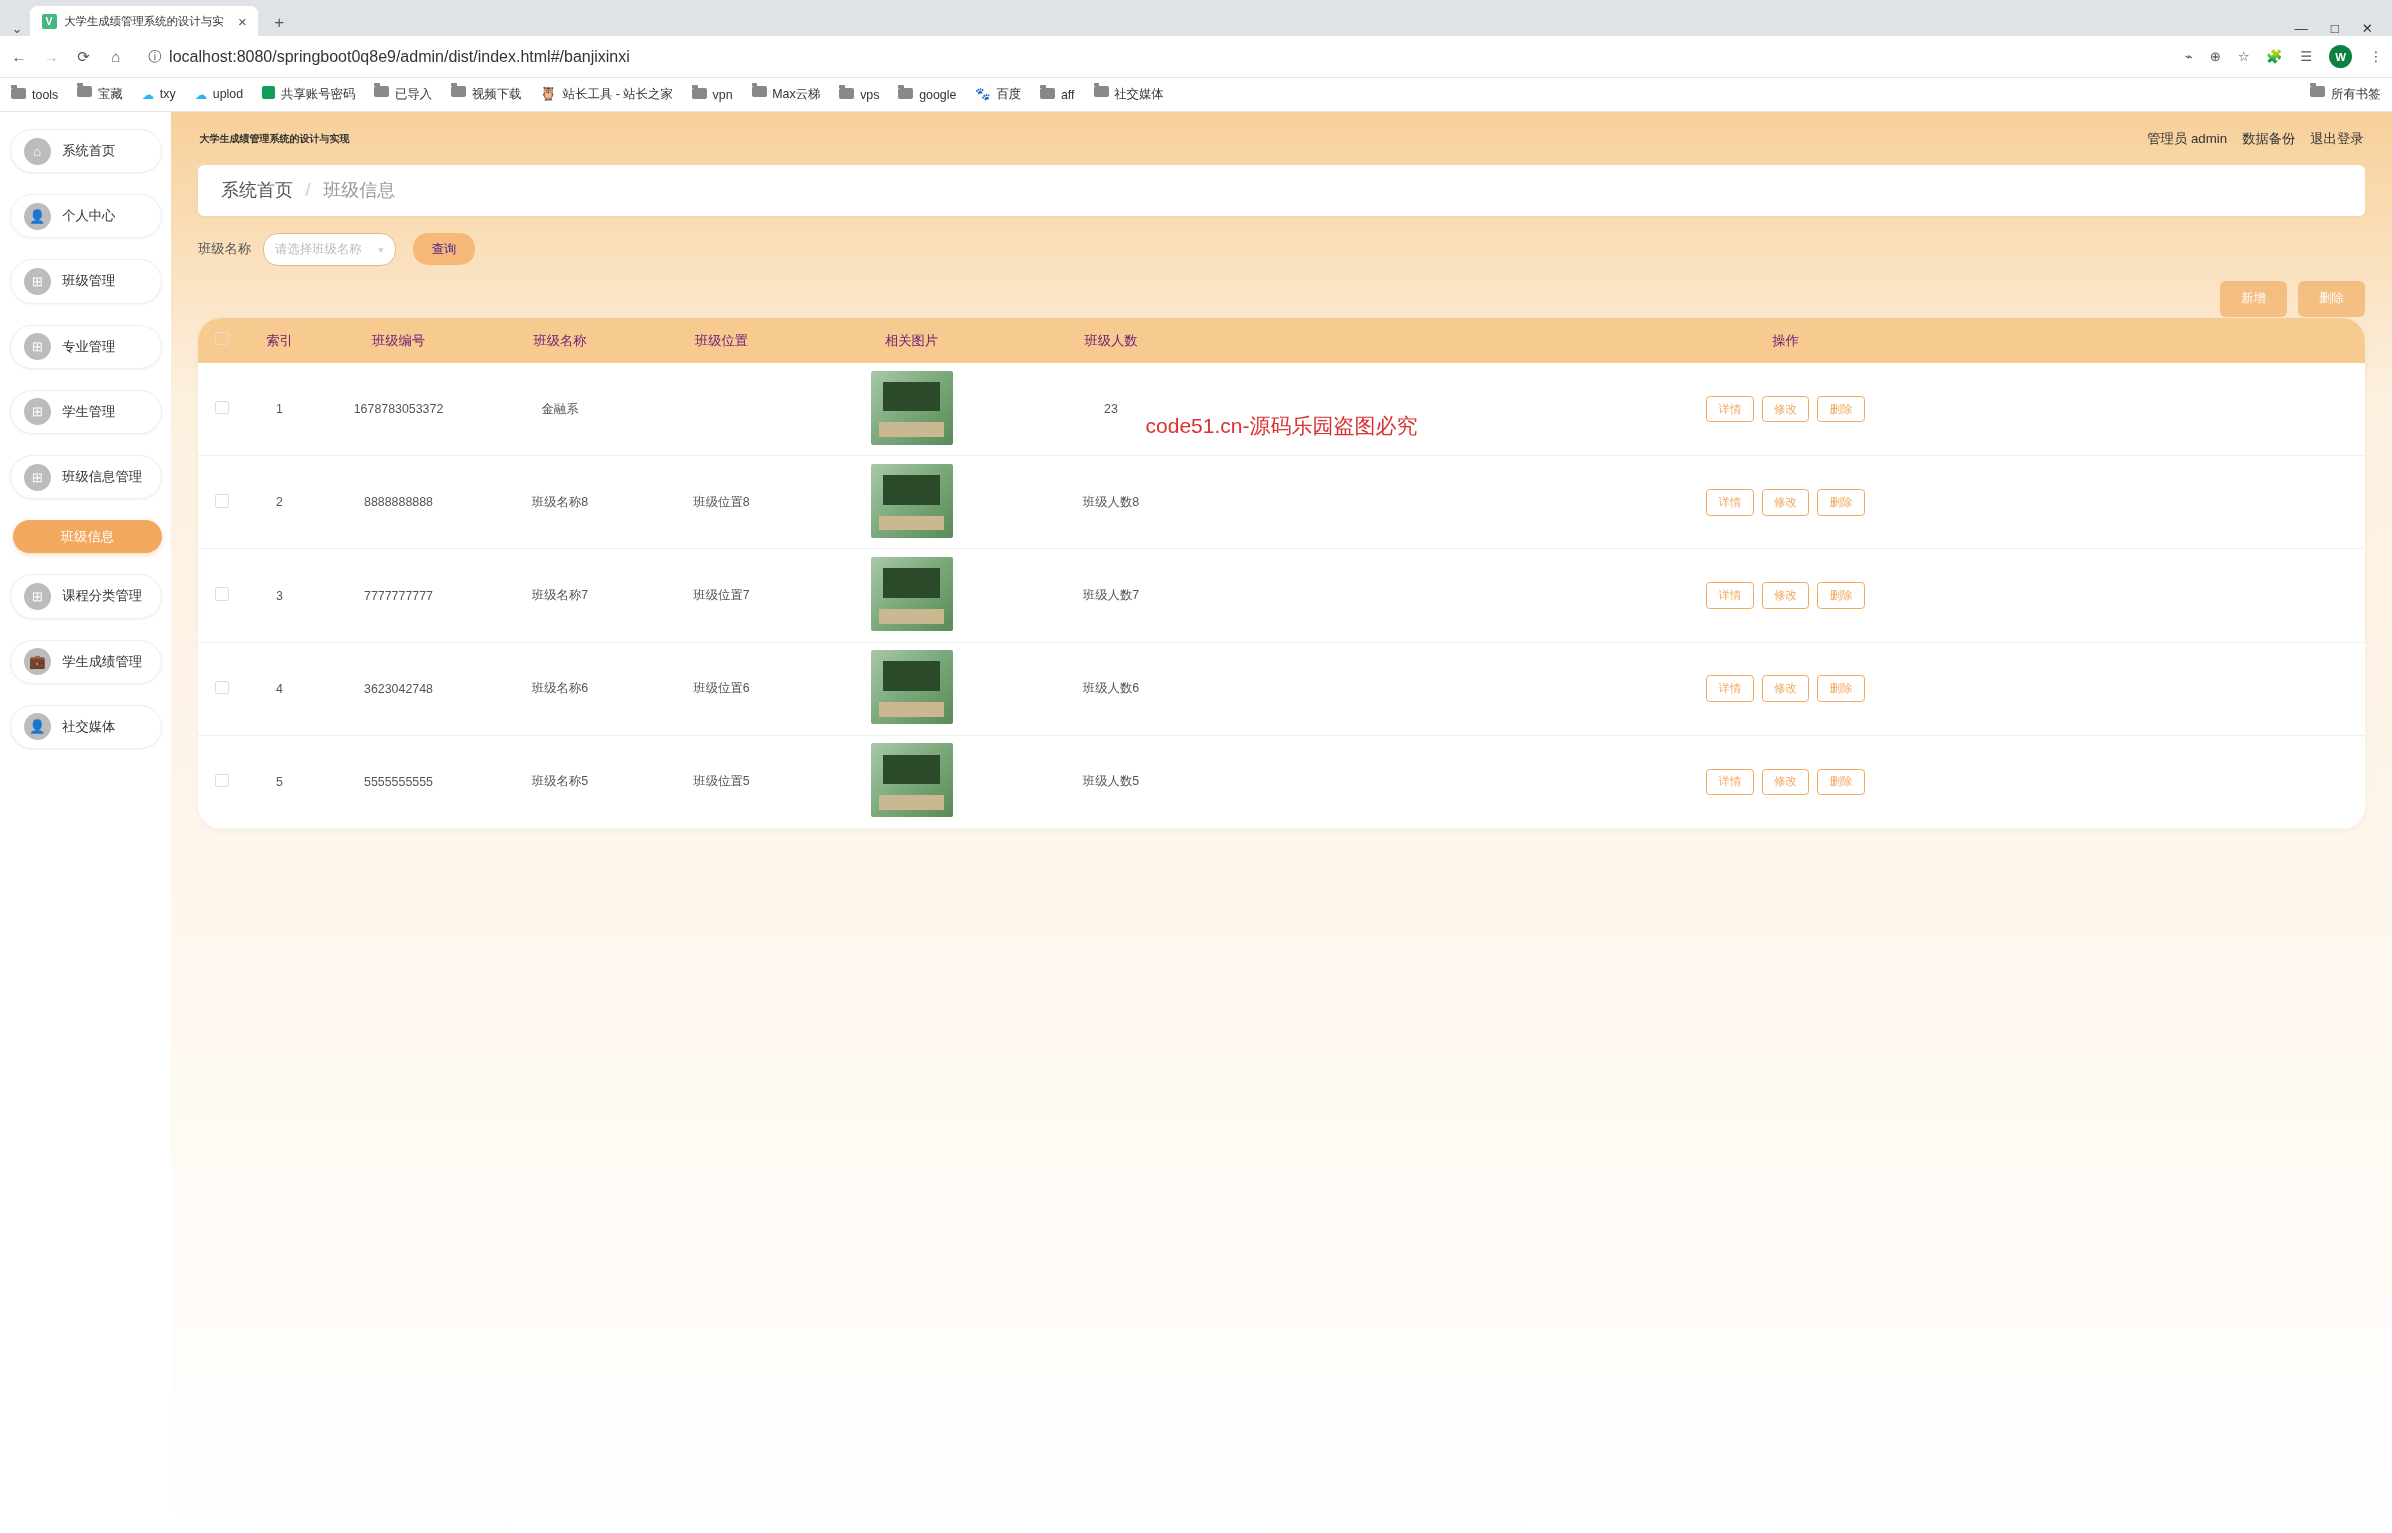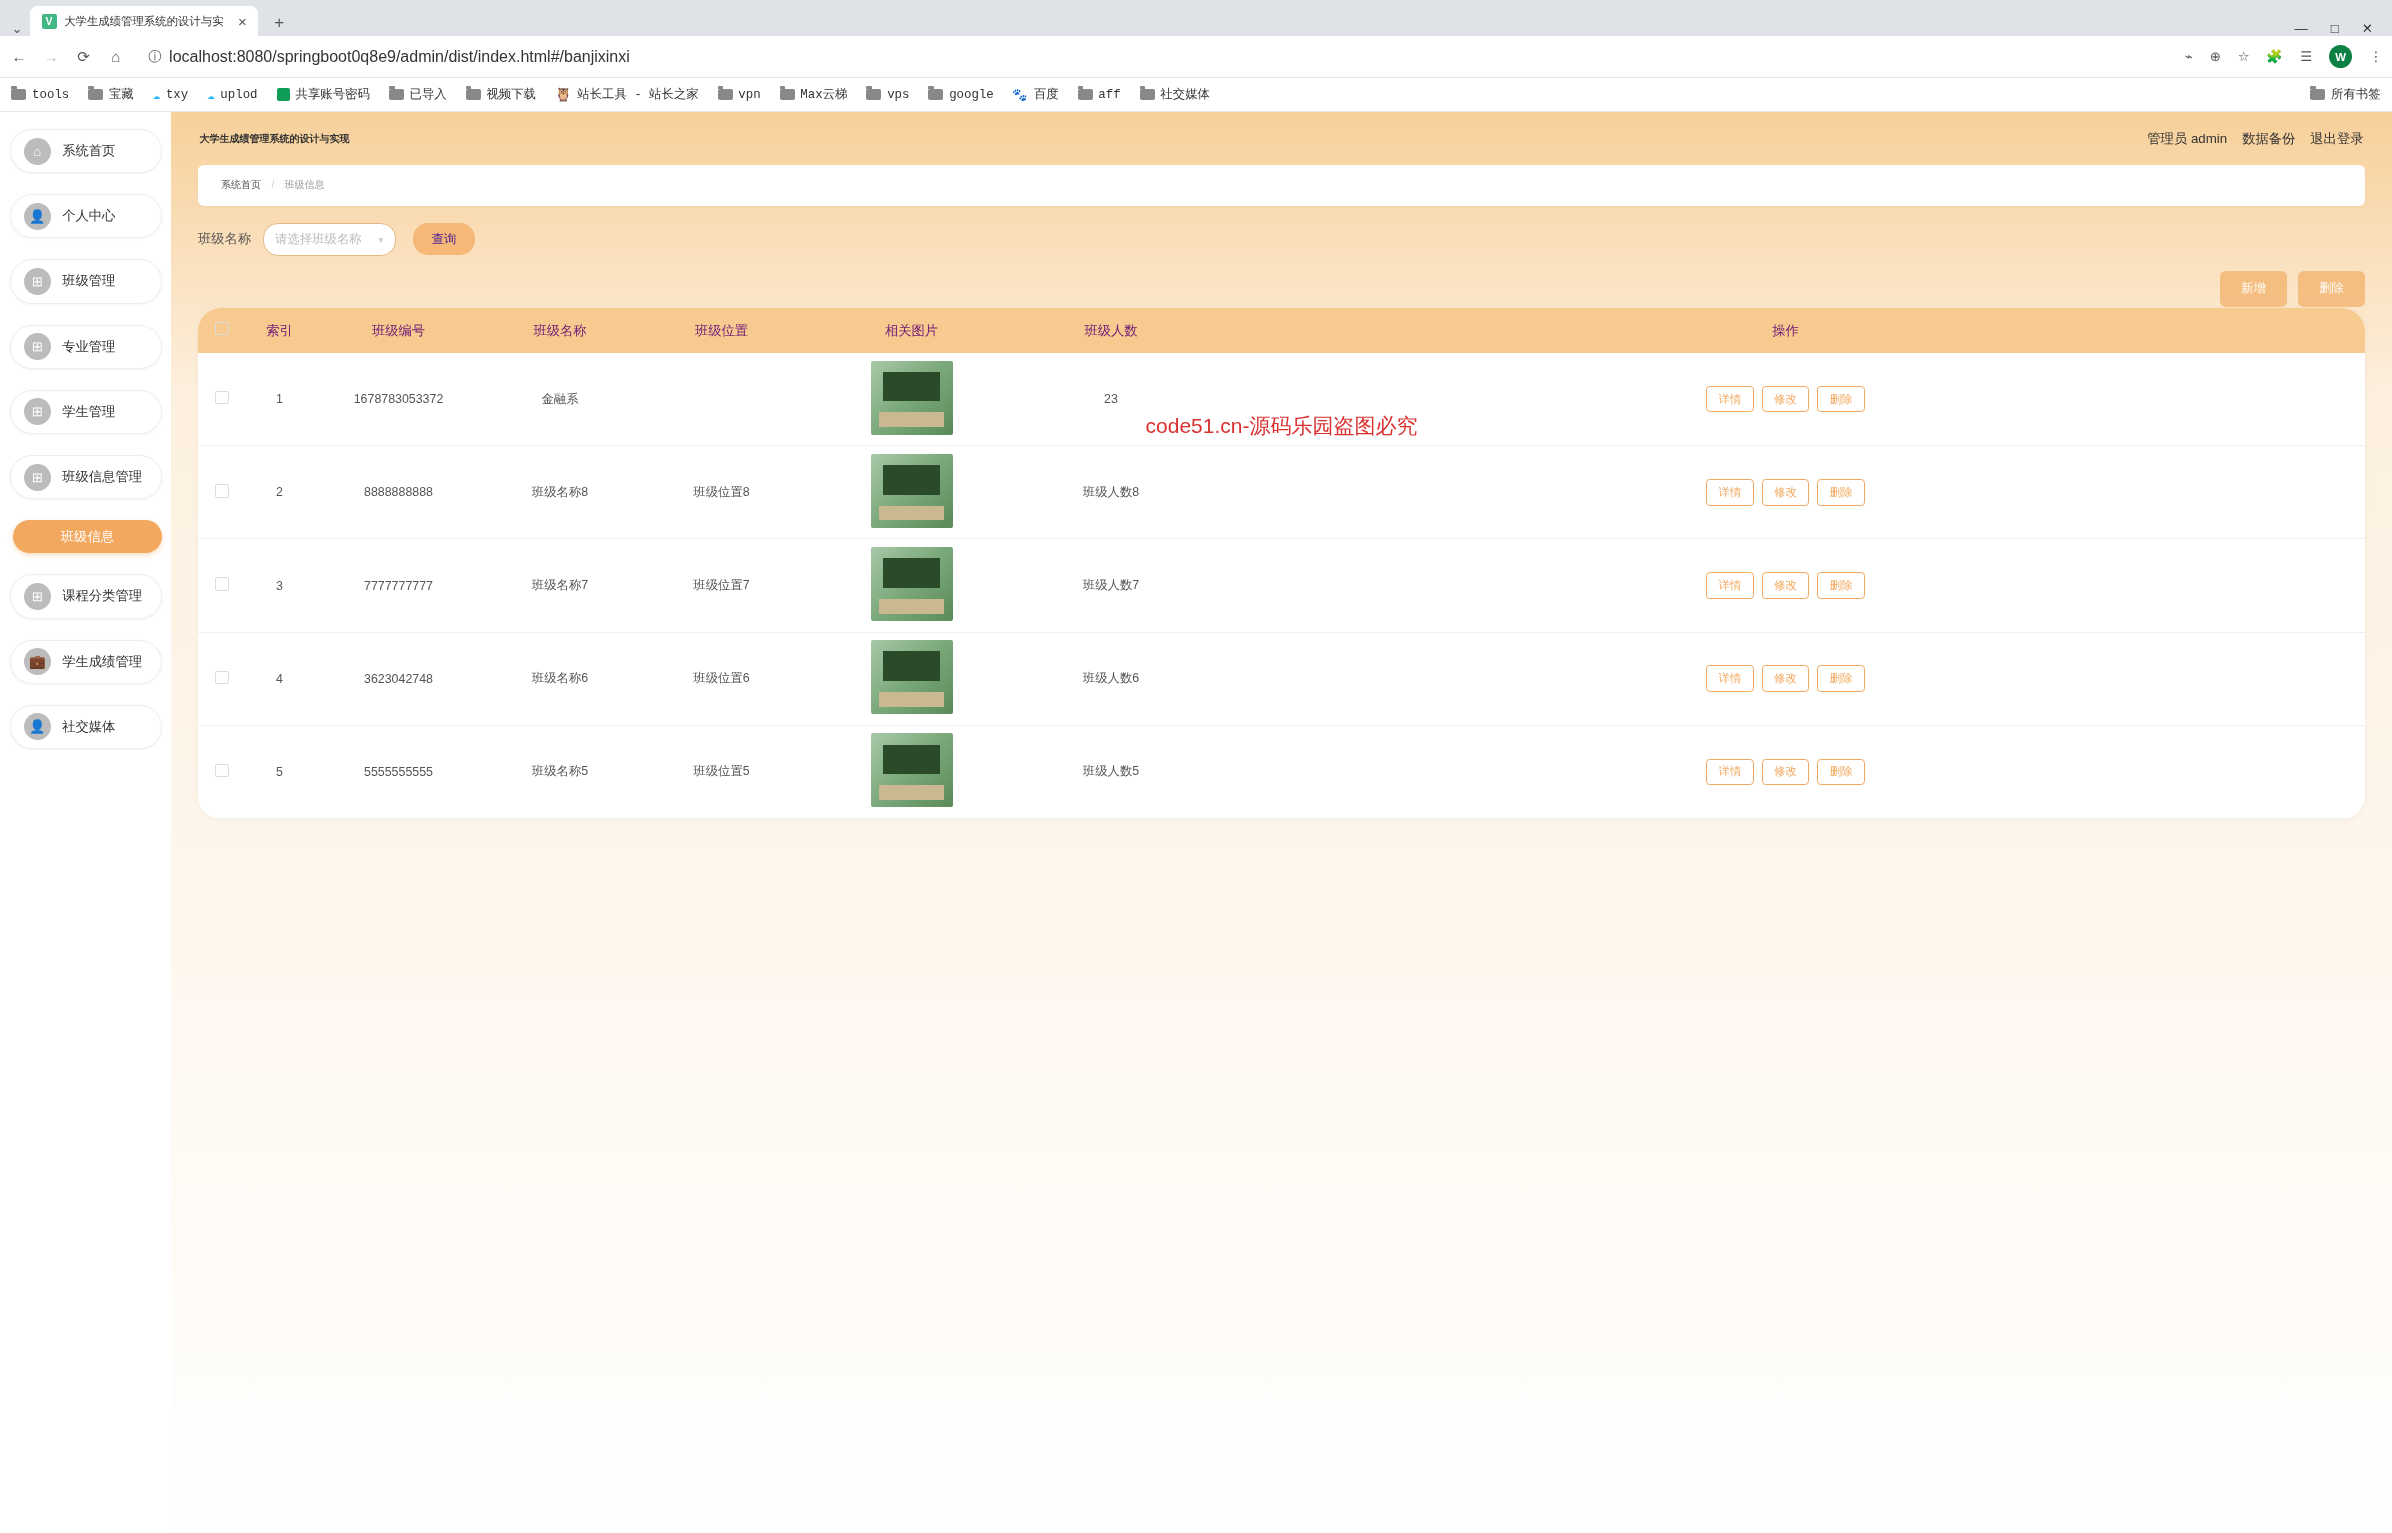--- a/index.html
+++ b/index.html
@@ -18,21 +18,21 @@
 
 .nav-bar { height: 42px; display: flex; align-items: center; padding: 0 9.5px; gap: 13.3px; border-bottom: 1px solid #e5e5e5; }
 .nav-btn { color: #555; font-size: 15px; cursor: pointer; width: 19px; text-align: center; }
 .url-area { flex: 1; display: flex; align-items: center; gap: 7.6px; padding: 3.8px 9.5px; }
 .url-icon { color: #555; font-size: 13.3px; }
 .url-text { font-size: 16px; color: #333; }
 .right-icons { display: flex; align-items: center; gap: 17px; color: #555; }
 .avatar-w { width: 23px; height: 23px; border-radius: 50%; background: #0d8043; color: #fff; display: flex; align-items: center; justify-content: center; font-size: 11.4px; font-weight: bold; }
 
 .bookmarks { height: 34px; display: flex; align-items: center; padding: 0 11.4px; gap: 19px; border-bottom: 1px solid #e5e5e5; font-size: 12.4px; }
-.bkm { display: flex; align-items: center; gap: 5.7px; color: #333; cursor: pointer; font-family: Liberation Mono, monospace; }
+.bkm { display: flex; gap: 5.7px; color: #333; cursor: pointer; }
 .bkm-folder { display: inline-block; width: 15px; height: 11.4px; background: #888; border-radius: 1.9px; position: relative; }
 .bkm-folder::before { content: ""; position: absolute; top: -2.9px; left: 0; width: 5.7px; height: 2.9px; background: #888; border-radius: 1px 1px 0 0; }
 .bkm-cloud { color: #29b6f6; }
 .bkm-sheet { width: 13.3px; height: 13.3px; background: #0f9d58; border-radius: 1.9px; }
 .bkm-owl { color: #ff9800; font-size: 13.3px; }
 .bkm-paw { color: #4285f4; }
 .bkm-right { margin-left: auto; }
 
 
 .app { display: flex; height: calc(100vh - 112px); }
@@ -46,21 +46,21 @@
 
 .main { flex: 1; background: linear-gradient(180deg, #f7d09a 0%, #fdf0df 20%, #ffffff 100%); position: relative; overflow: auto; }
 
 .header { height: 53px; display: flex; align-items: center; padding: 0 28.5px; }
 .header-title { flex: 1; font-weight: bold; font-size: 10px; color: #333; }
 .header-right { display: flex; gap: 15px; font-size: 13.3px; color: #333; }
 .header-right span { cursor: pointer; }
 
 .content { padding: 0 27px 28.5px; }
 
-.breadcrumb { background: #fff; border-radius: 5.7px; padding: 13.3px 23px; margin-bottom: 17px; font-size: 10px; box-shadow: 0 1px 2.9px rgba(0,0,0,0.05); }
+.breadcrumb { background: #fff; border-radius: 5.7px; padding: 13.3px 23px; margin-bottom: 17px; font-size: 18px; box-shadow: 0 1px 2.9px rgba(0,0,0,0.05); }
 .breadcrumb .sep { color: #ccc; margin: 0 7.6px; }
 .breadcrumb .bc-current { color: #999; }
 .breadcrumb .bc-home { color: #555; }
 
 .search-row { display: flex; align-items: center; gap: 11.4px; margin-bottom: 15px; }
 .search-label { color: #555; font-size: 13.3px; }
 .select-box { width: 133px; height: 33px; border: 1px solid #e4b985; border-radius: 15px; display: flex; align-items: center; padding: 0 11.4px; color: #bbb; font-size: 12.4px; background: #fff; justify-content: space-between; cursor: pointer; }
 .select-box .caret { color: #ccc; font-size: 9.5px; }
 .query-btn { background: #f5b876; color: #4c1d95; border: none; border-radius: 15px; padding: 7.6px 19px; font-size: 12.4px; cursor: pointer; margin-left: 5.7px; }
 

